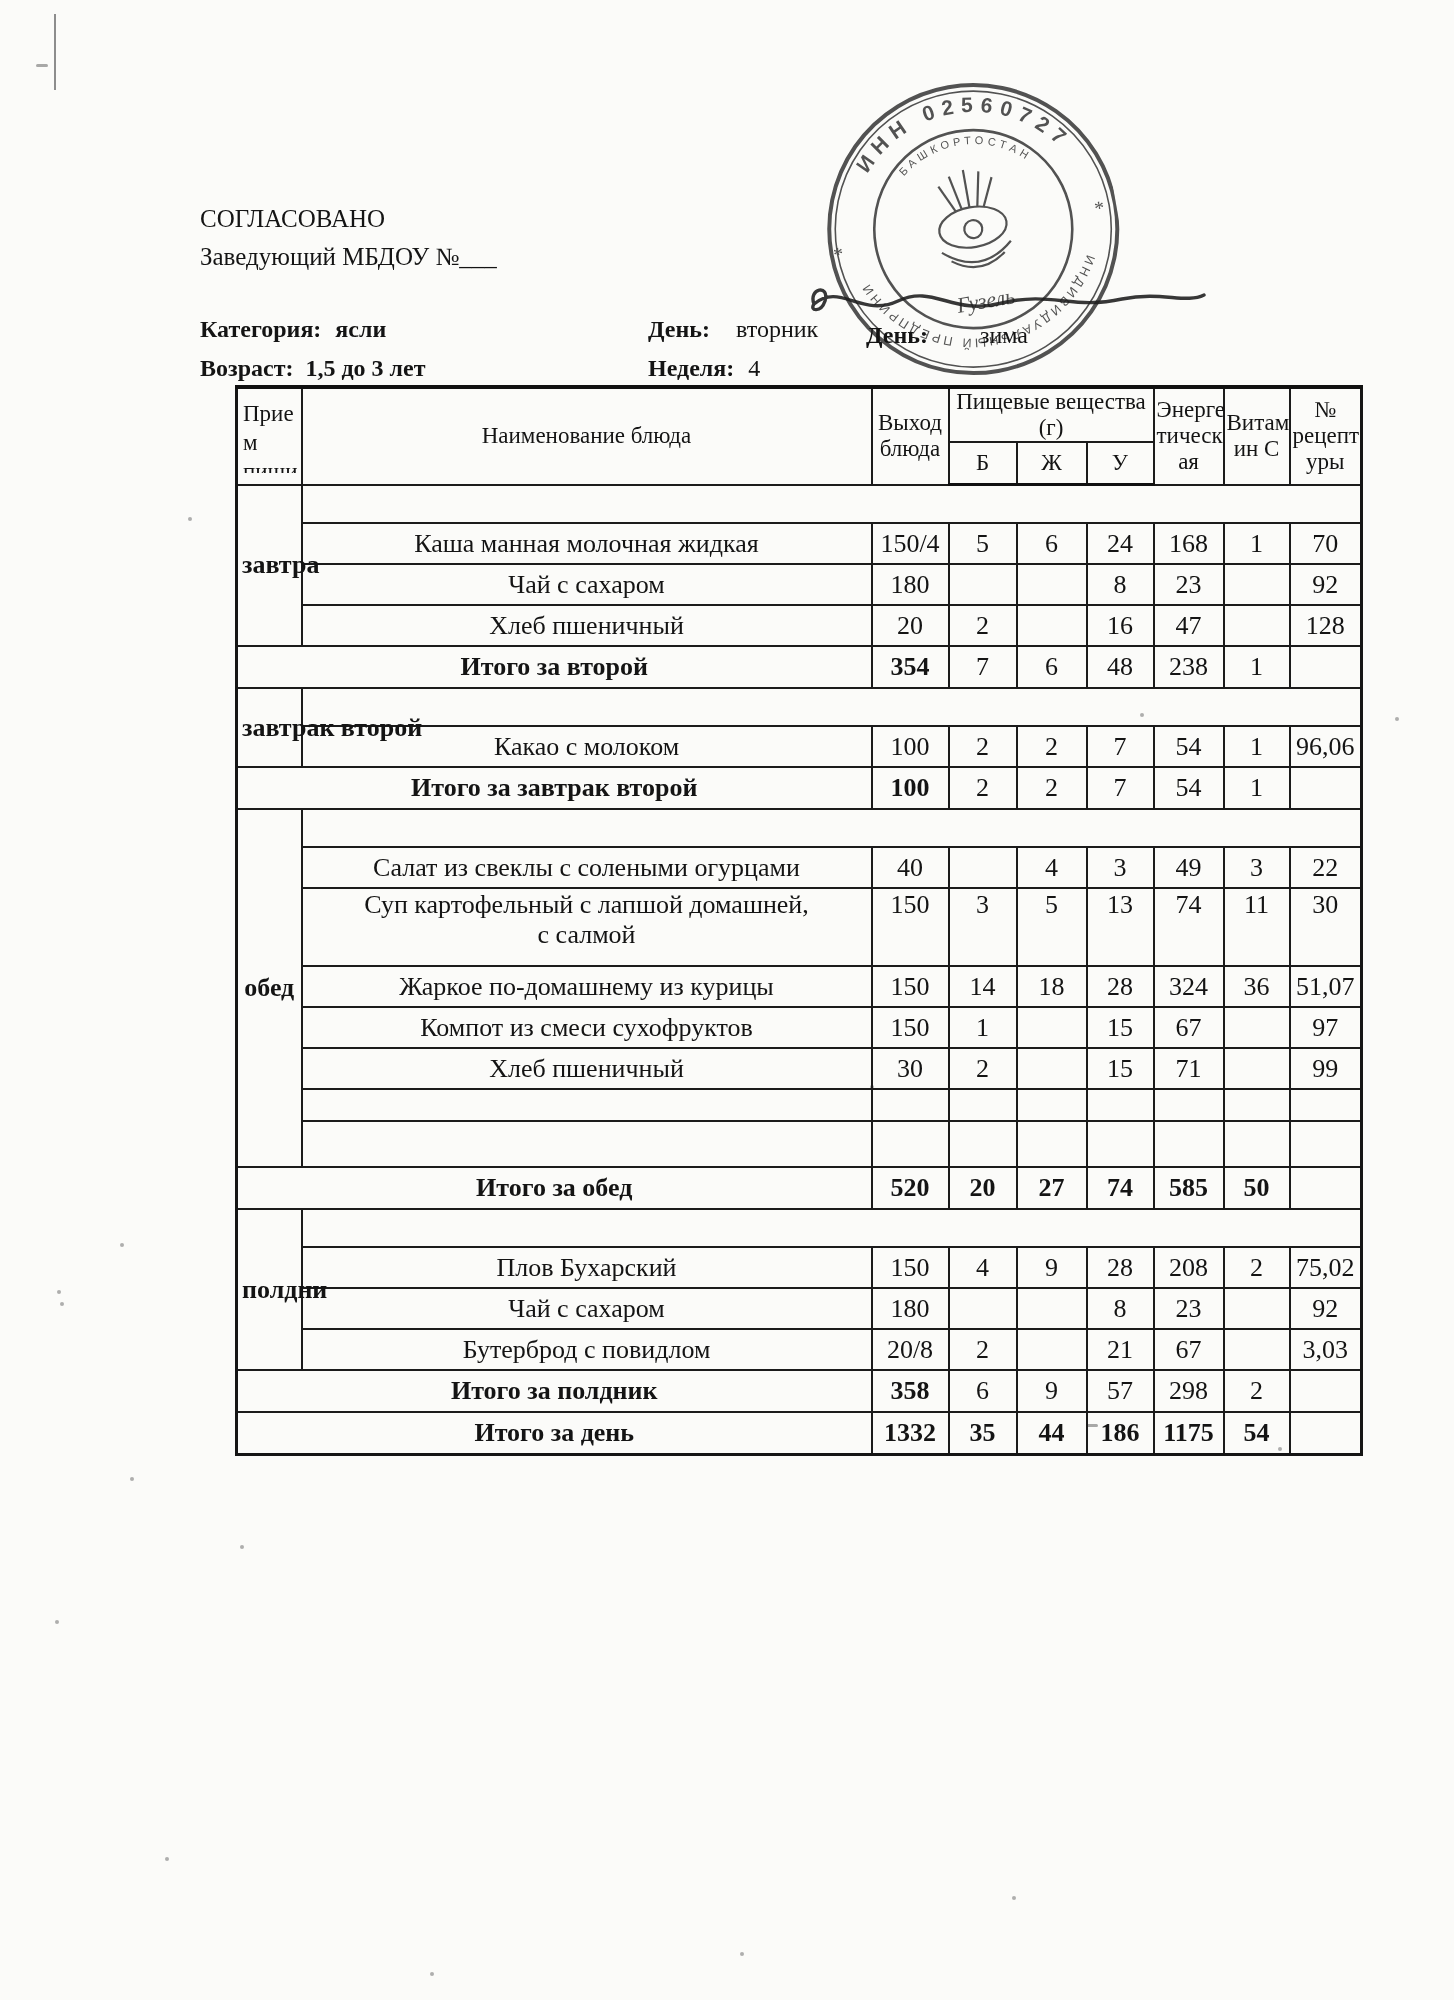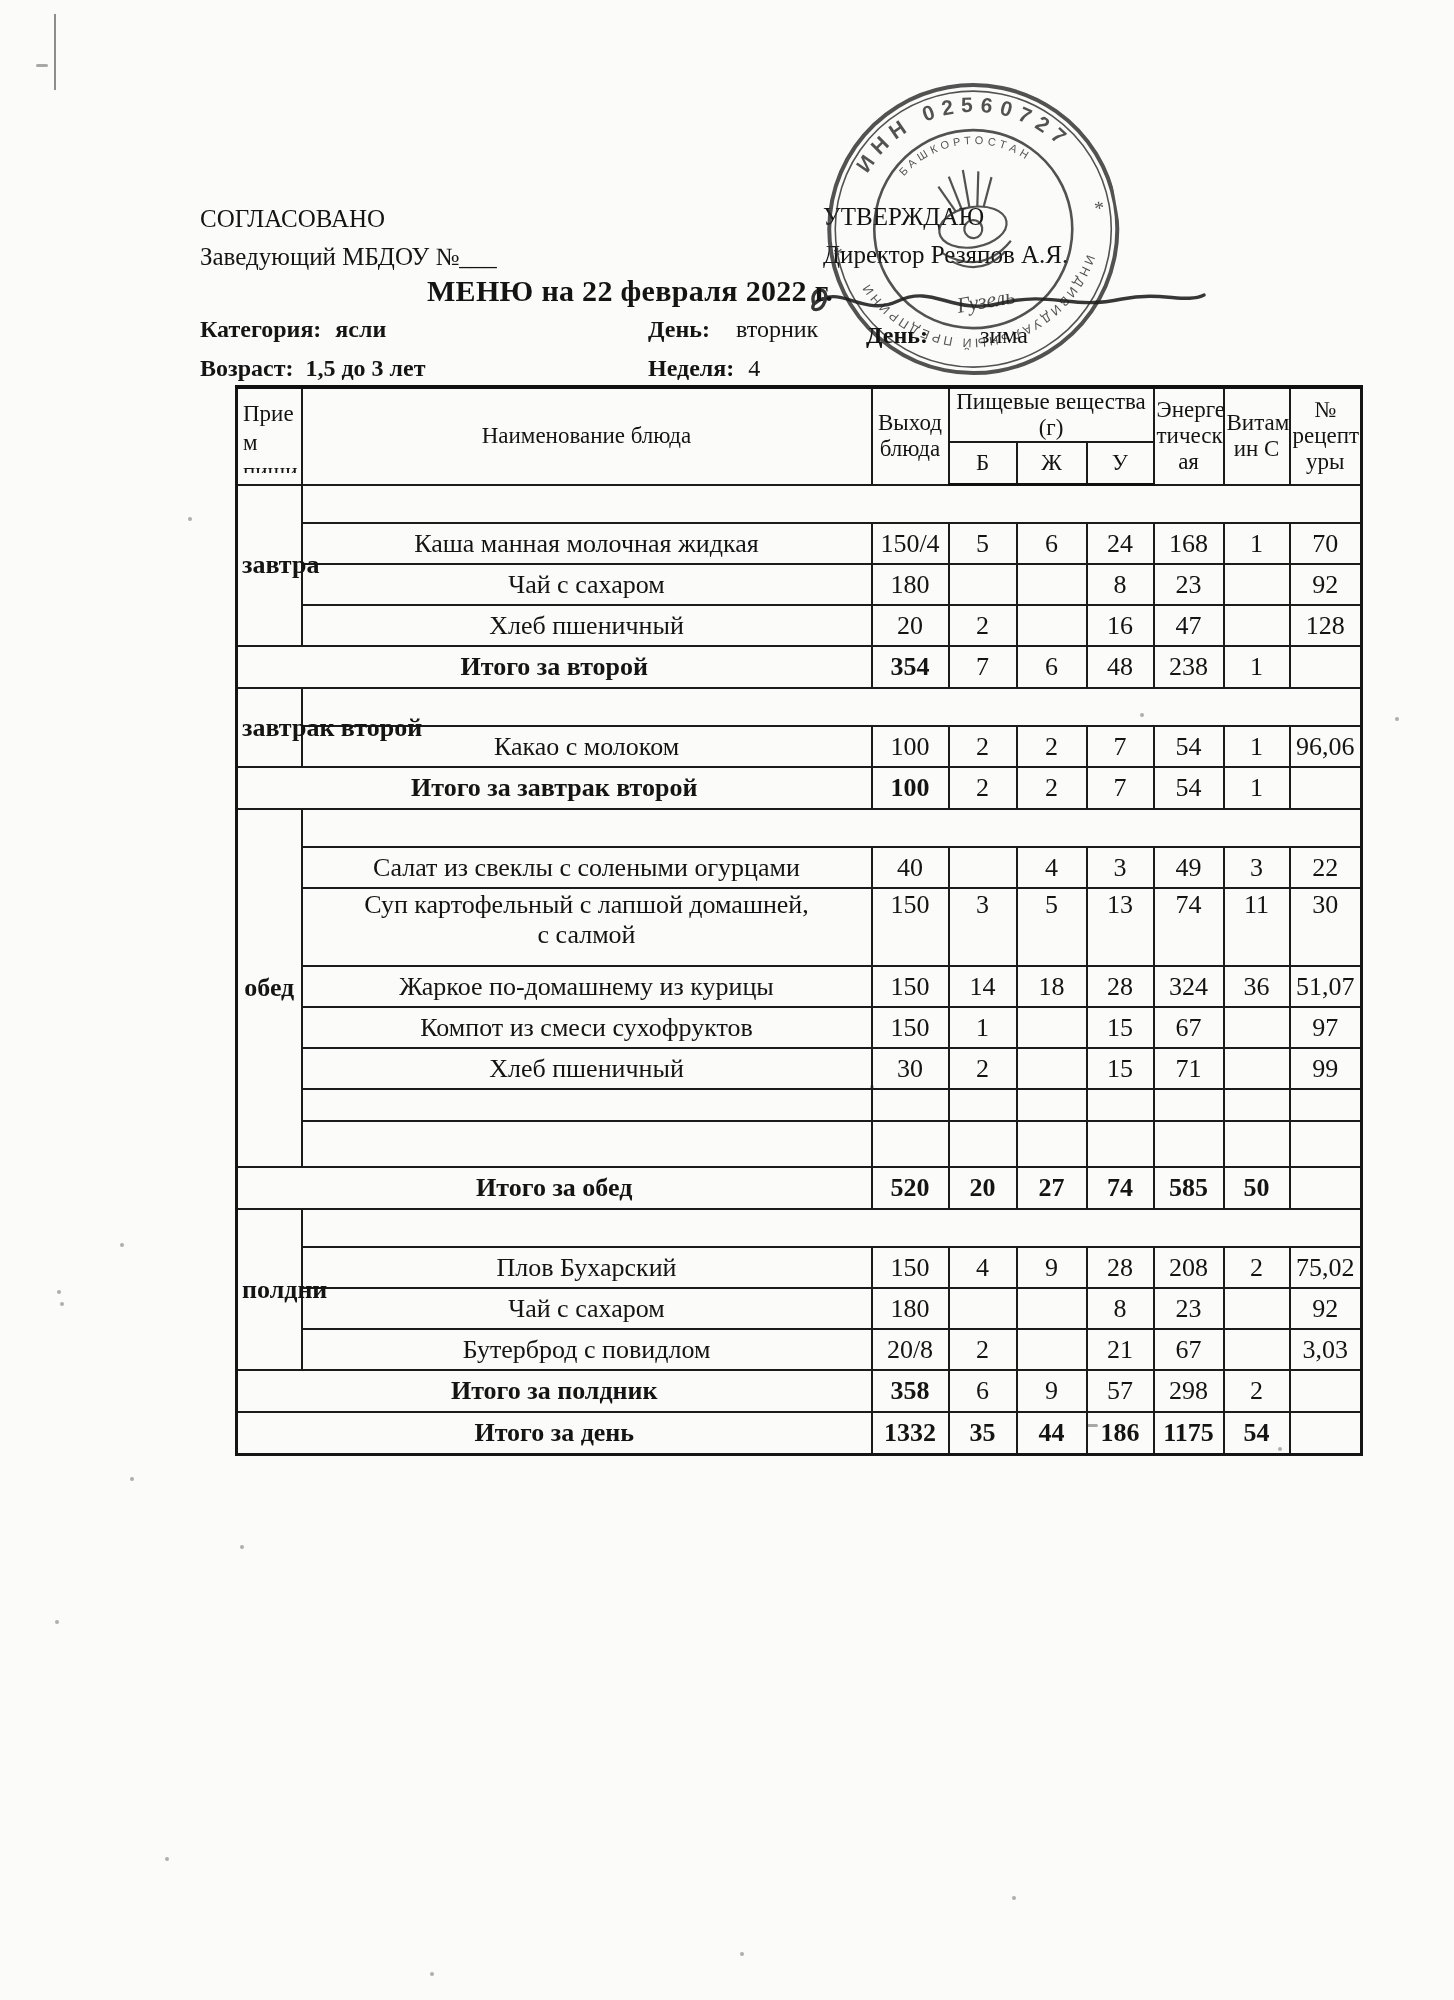--- a/index.html
+++ b/index.html
@@ -63,24 +63,20 @@
   <i class="sp" style="left:430px;top:1972px;"></i>
   <i class="sp" style="left:1140px;top:713px;"></i>
   <i class="sp" style="left:1395px;top:717px;"></i>
   <i class="sp" style="left:870px;top:1085px;"></i>
 
   <div class="abs approve" style="left:200px;top:200px;">
     <div>СОГЛАСОВАНО</div>
     <div>Заведующий МБДОУ №___</div>
   </div>
 
-  <div class="abs approve" style="left:823px;top:198px;">
-    <div>УТВЕРЖДАЮ</div>
-    <div>Директор Резяпов А.Я.</div>
-  </div>
 
   <svg class="abs stamp" style="left:818px;top:78px;transform:rotate(-10deg);" width="300" height="300" viewBox="0 0 300 300">
     <defs>
       <path id="arcTop" d="M 32,158 A 123 123 0 1 1 278,158"></path>
       <path id="arcBot" d="M 270,180 A 122 122 0 0 1 40,180"></path>
       <path id="arcInner" d="M 62,160 A 93 93 0 1 1 248,160"></path>
     </defs>
     <g fill="none" stroke="#2e2e2e">
       <circle cx="155" cy="152" r="144" stroke-width="4"></circle>
       <circle cx="155" cy="152" r="138" stroke-width="1.6"></circle>
@@ -112,21 +108,20 @@
       <text x="278" y="160" font-size="20">*</text>
       <text x="155" y="232" font-size="22" text-anchor="middle" font-style="italic">Гузель</text>
     </g>
   </svg>
 
   <svg class="abs sig" style="left:800px;top:262px;" width="410" height="70" viewBox="0 0 410 70">
     <path d="M14 42 c -6 -16 16 -20 11 -3 c -4 12 -16 10 -11 3 C 40 20 62 56 98 39 C 134 22 152 54 202 41
              C 252 29 272 48 322 37 C 362 29 386 42 404 33" fill="none" stroke="#1d1d1d" stroke-width="3.4" stroke-linecap="round"></path>
   </svg>
 
-  <div class="abs title" style="left:380px;top:274px;width:500px;">МЕНЮ на  22 февраля 2022 г.</div>
 
   <div class="abs meta" style="left:200px;top:316px;">
     <span>Категория:</span>
     <span class="vb" style="margin-left:8px;text-align:center;">ясли</span>
   </div>
   <div class="abs meta" style="left:648px;top:316px;">
     <span>День:</span>
     <span class="v" style="margin-left:20px;">вторник</span>
   </div>
   <div class="abs meta" style="left:866px;top:322px;">

